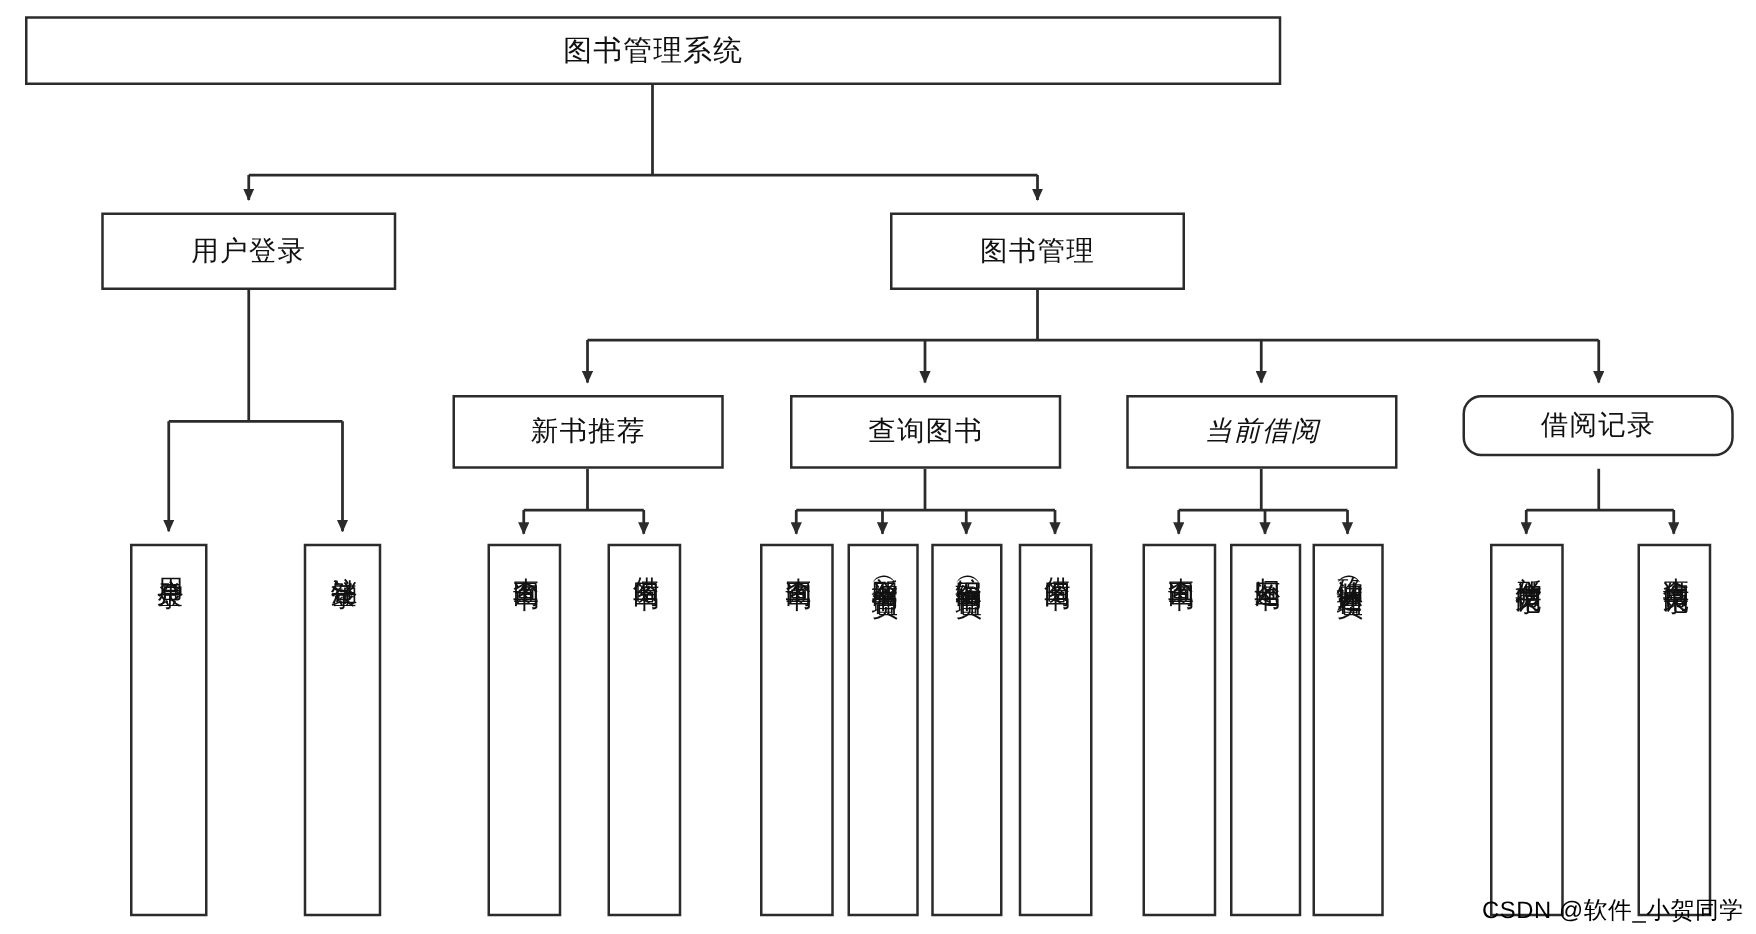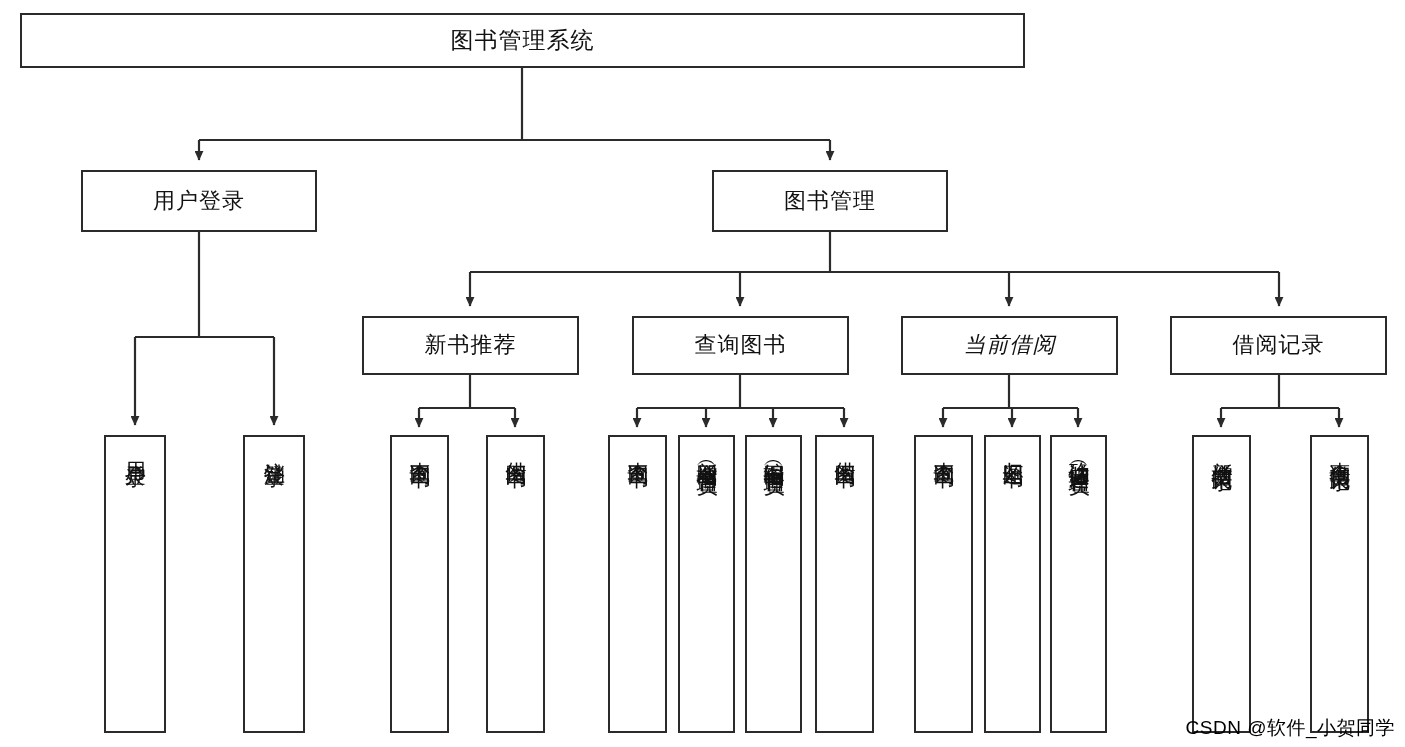--- a/index.html
+++ b/index.html
@@ -140,21 +140,21 @@
 
   <div class="node h" style="left:362px; top:316px; width:217px; height:59px;">
     <span>新书推荐</span>
   </div>
   <div class="node h" style="left:632px; top:316px; width:217px; height:59px;">
     <span>查询图书</span>
   </div>
   <div class="node h" style="left:901px; top:316px; width:217px; height:59px;font-style:italic;">
     <span>当前借阅</span>
   </div>
-  <div class="node h" style="left:1170px; top:316px; width:217px; height:59px;">
+  <div class="node h" style="left:1170px; top:316px; width:217px; height:49px;border-radius:15px;">
     <span>借阅记录</span>
   </div>
 
   <div class="node v" style="left:104px; top:435px; width:62px; height:298px;">
     <span class="vtext">用户登录</span>
   </div>
   <div class="node v" style="left:243px; top:435px; width:62px; height:298px;">
     <span class="vtext">注销登录</span>
   </div>
 

